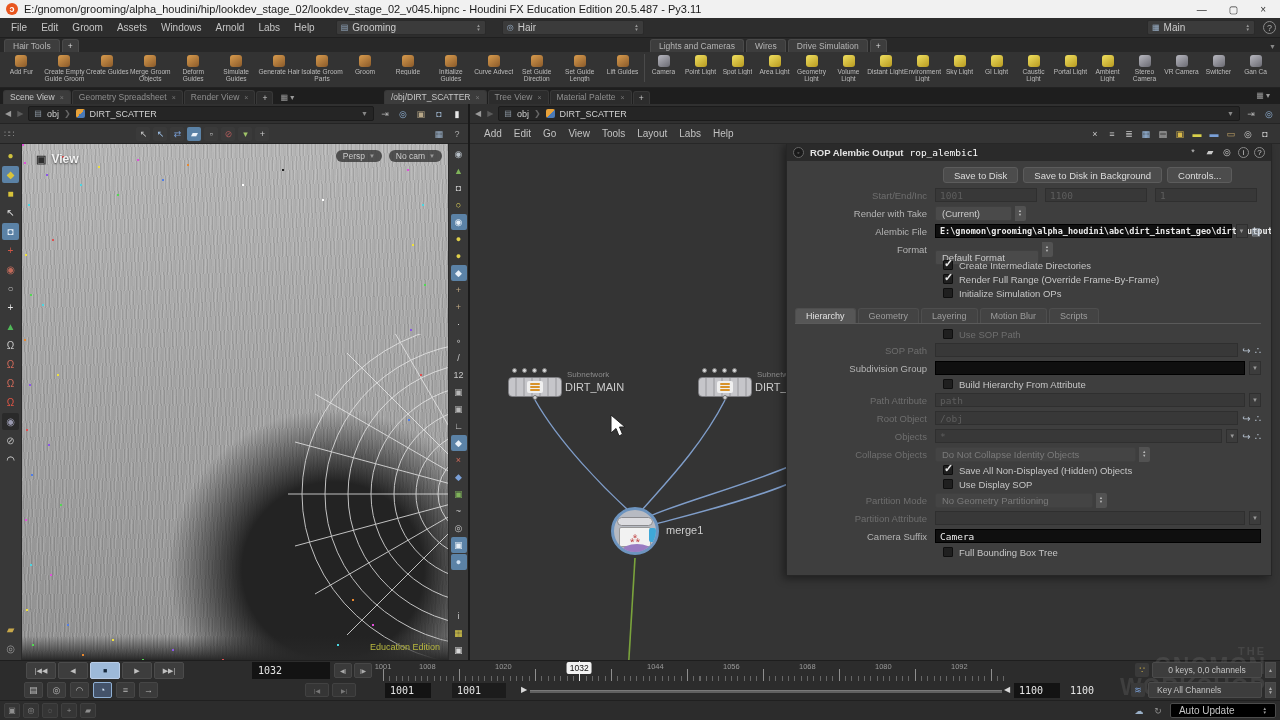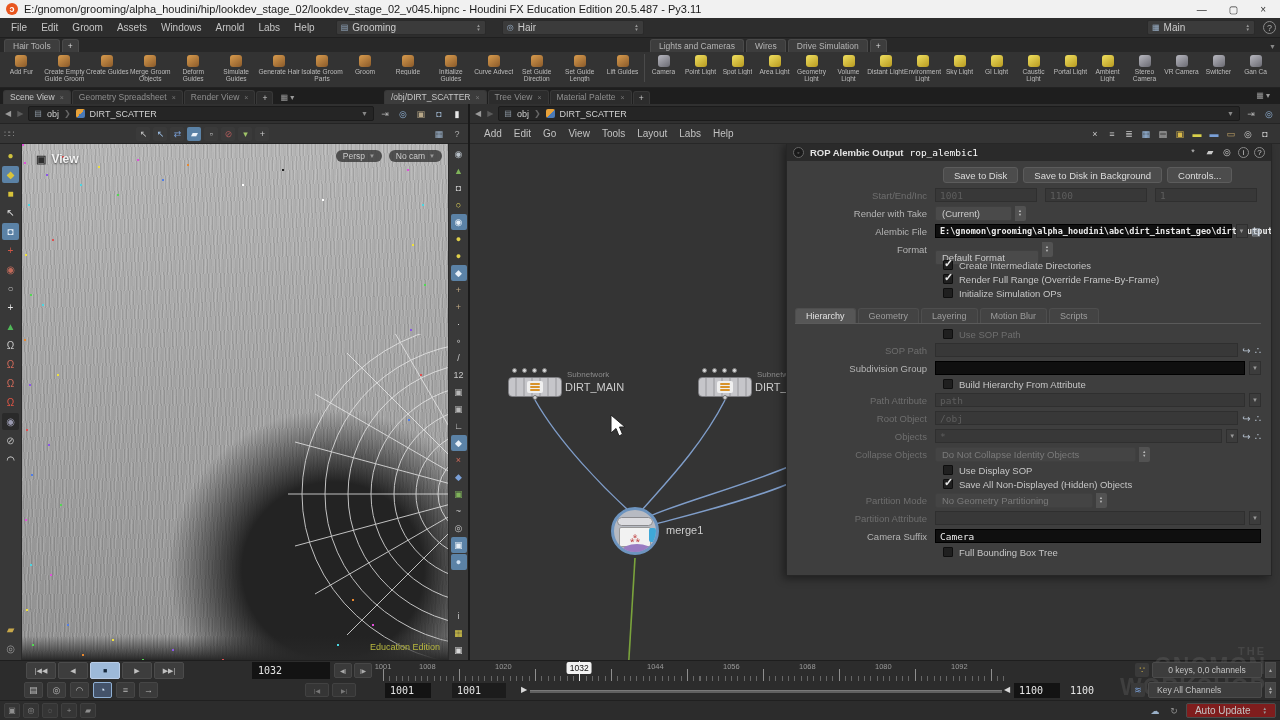--- a/index.html
+++ b/index.html
@@ -244,22 +244,22 @@
   .groove{position:absolute;left:530px;top:9px;width:472px;height:3px;background:#606060;border-top:1px solid #7a7a7a;}
   .ghandle{position:absolute;top:4px;color:#d8d8d8;font-size:8px;}
 
   
   .statusbar{height:20px;background:#2c2c2c;border-top:1px solid #202020;display:flex;
     align-items:center;padding:0 4px;flex:0 0 auto;position:relative;}
   .sb-left{display:flex;gap:3px;}
   .sb-ic{width:16px;height:15px;background:#353535;border:1px solid #404040;border-radius:2px;
     color:#8f8f8f;font-size:8px;display:flex;align-items:center;justify-content:center;}
   .sb-right{margin-left:auto;display:flex;gap:5px;align-items:center;z-index:3;}
-  .upd-sel{height:15px;background:#7f1d1d;border:1px solid #4b4b4b;border-radius:2px;color:#c4c4c4;
-    padding:0 8px;display:flex;align-items:center;gap:6px;}
+  .upd-sel{height:15px;background:#000000;border:1px solid #4b4b4b;border-radius:2px;color:#c4c4c4;
+    padding:0 8px;display:flex;align-items:center;gap:22px;}
   .gnomon{position:absolute;right:14px;bottom:2px;text-align:right;z-index:1;pointer-events:none;
     color:rgba(190,190,190,.13);font-weight:bold;line-height:.92;}
   .gnomon .l1{font-size:11px;letter-spacing:2px;}
   .gnomon .l2,.gnomon .l3{font-size:23px;letter-spacing:1px;}
 </style>
 </head>
 <body>
 
 <div class="screen">
 
@@ -815,26 +815,26 @@
                 </span>
               </div>
               <div class="prow dis">
                 <span class="plabel">Collapse Objects</span>
                 <span class="pctrl">
                   <span class="psel" style="width: 200.8px;">Do Not Collapse Identity Objects</span>
                   <span class="pspin">▲<br>▼</span>
                 </span>
               </div>
               <div class="prow ck">
+                <span class="ckbox on"></span>
+                <span class="cklabel">Save All Non-Displayed (Hidden) Objects</span>
+              </div>
+              <div class="prow ck">
                 <span class="ckbox"></span>
                 <span class="cklabel">Use Display SOP</span>
-              </div>
-              <div class="prow ck">
-                <span class="ckbox on"></span>
-                <span class="cklabel">Save All Non-Displayed (Hidden) Objects</span>
               </div>
               <div class="prow dis">
                 <span class="plabel">Partition Mode</span>
                 <span class="pctrl">
                   <span class="psel" style="width: 157.6px;">No Geometry Partitioning</span>
                   <span class="pspin">▲<br>▼</span>
                 </span>
               </div>
               <div class="prow dis">
                 <span class="plabel">Partition Attribute</span>

